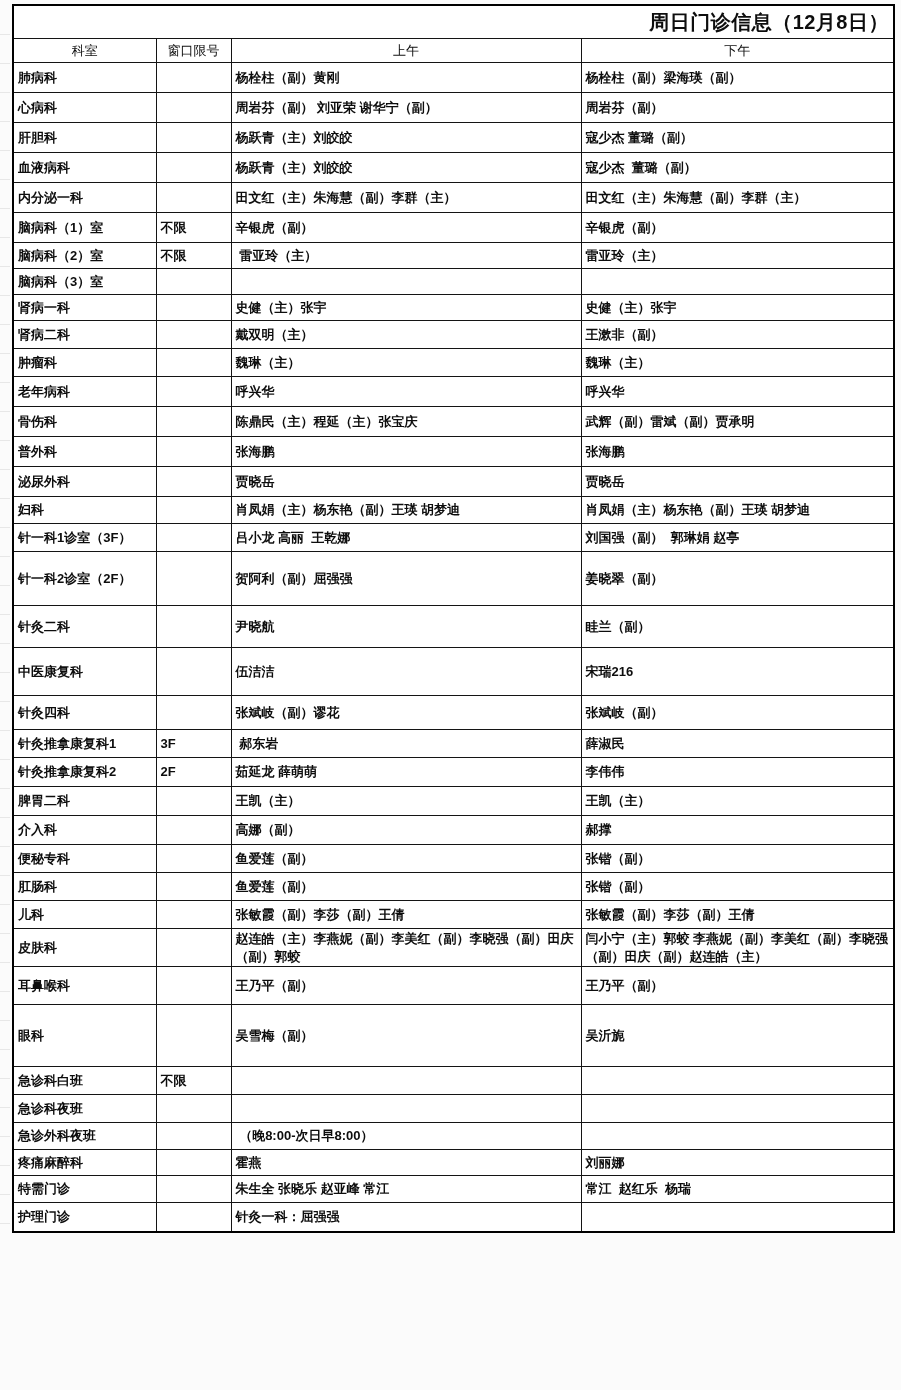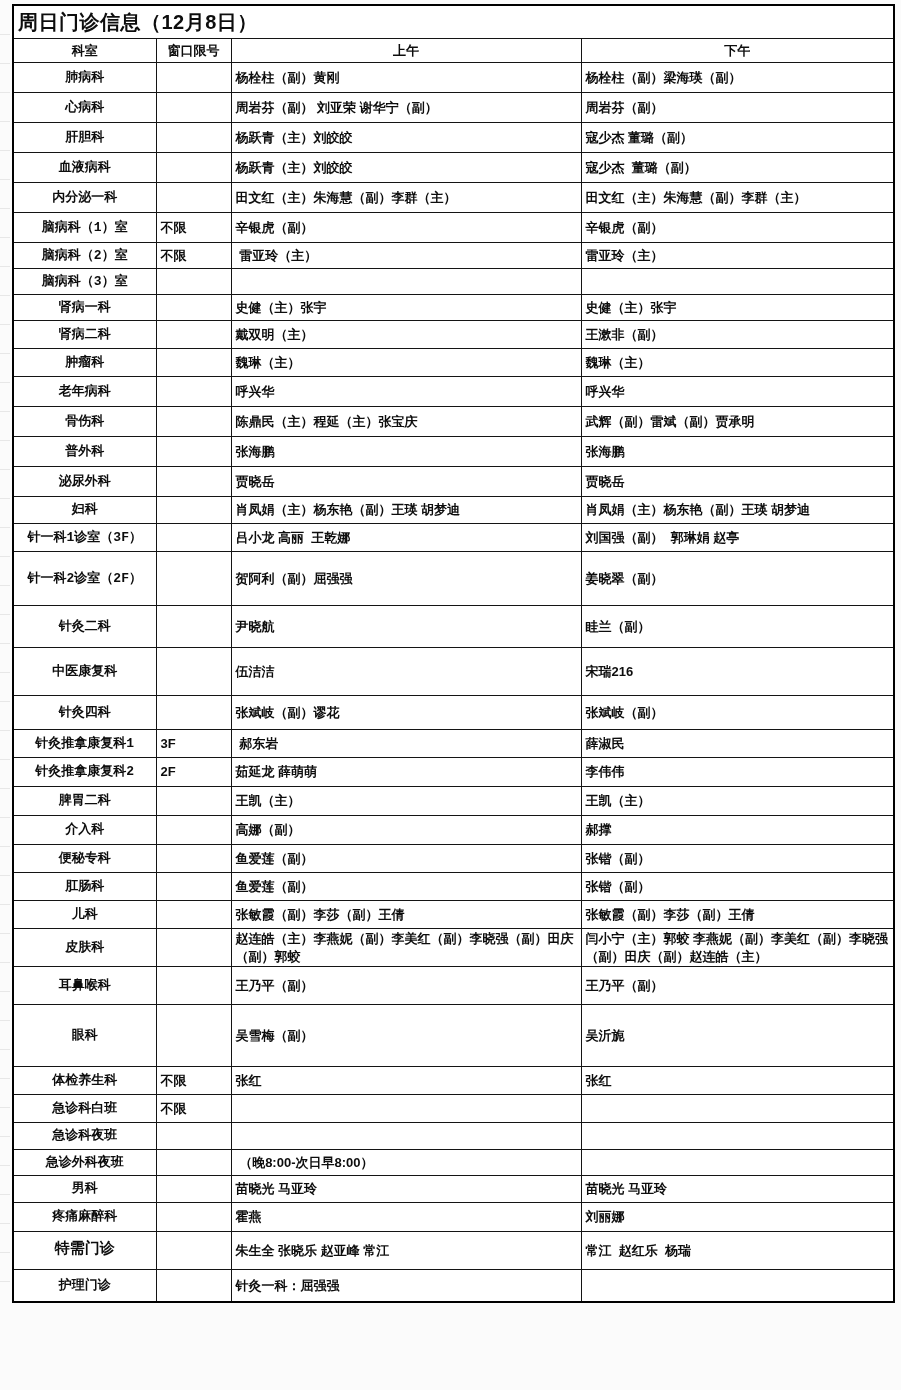--- a/index.html
+++ b/index.html
@@ -33,31 +33,31 @@
     padding:1px 4px;
     font-size:13px;
     line-height:1.35;
     overflow:hidden;
     white-space:pre-wrap;
     word-break:break-all;
   }
   tr.title-row th{
     font-size:20px;
     font-weight:700;
-    text-align:left;
+    text-align:right;
     height:30px;
     letter-spacing:.5px;
   }
   tr.head-row th{
     font-size:13px;
-    font-weight:700;
+    font-weight:400;
     text-align:center;
     height:21px;
   }
-  td.dept{ text-align:center; font-weight:700;font-family:Liberation Mono, monospace; }
+  td.dept{ text-align:left; font-weight:700; }
   td.limit{ font-weight:700; }
   td.am, td.pm{ text-align:left; font-weight:600; }
 
   tbody tr{ height:30px; }
   tbody tr:nth-child(7), tbody tr:nth-child(8), tbody tr:nth-child(9),
   tbody tr:nth-child(35), tbody tr:nth-child(43){ height:26px; }
   tbody tr:nth-child(10), tbody tr:nth-child(11), tbody tr:nth-child(17),
   tbody tr:nth-child(22), tbody tr:nth-child(26), tbody tr:nth-child(27),
   tbody tr:nth-child(28), tbody tr:nth-child(32), tbody tr:nth-child(33),
   tbody tr:nth-child(41){ height:28px; }
@@ -310,26 +310,20 @@
     <td class="pm">王乃平（副）</td>
   </tr>
 
   <tr>
     <td class="dept">眼科</td>
     <td class="limit"></td>
     <td class="am">吴雪梅（副）</td>
     <td class="pm">吴沂旎</td>
   </tr>
 
-  <tr>
-    <td class="dept">体检养生科</td>
-    <td class="limit">不限</td>
-    <td class="am">张红</td>
-    <td class="pm">张红</td>
-  </tr>
 
   <tr>
     <td class="dept">急诊科白班</td>
     <td class="limit">不限</td>
     <td class="am"></td>
     <td class="pm"></td>
   </tr>
 
   <tr>
     <td class="dept">急诊科夜班</td>
@@ -339,26 +333,20 @@
   </tr>
 
 
   <tr>
     <td class="dept">急诊外科夜班</td>
     <td class="limit"></td>
     <td class="am"> （晚8:00-次日早8:00）</td>
     <td class="pm"></td>
   </tr>
 
-  <tr>
-    <td class="dept">男科</td>
-    <td class="limit"></td>
-    <td class="am">苗晓光 马亚玲</td>
-    <td class="pm">苗晓光 马亚玲</td>
-  </tr>
 
 
   <tr>
     <td class="dept">疼痛麻醉科</td>
     <td class="limit"></td>
     <td class="am">霍燕</td>
     <td class="pm">刘丽娜</td>
   </tr>
 
   <tr>

